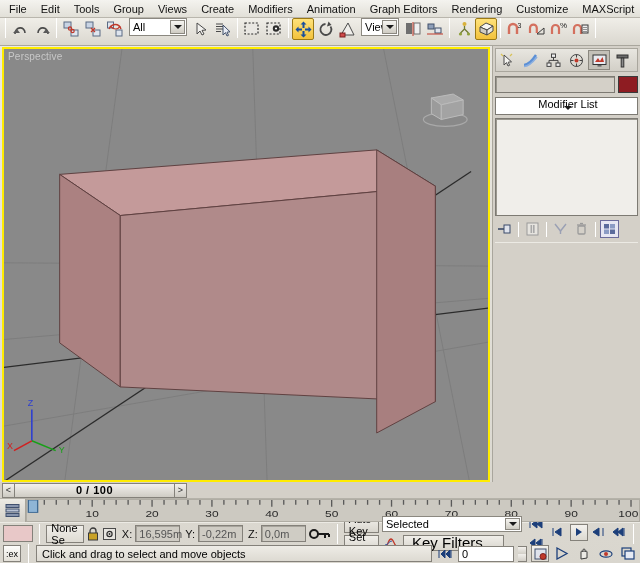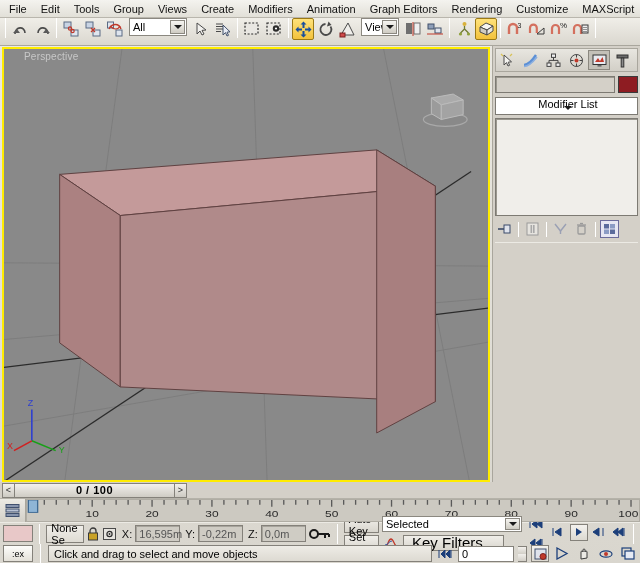--- a/index.html
+++ b/index.html
@@ -39,21 +39,21 @@
   .caret { width: 0; height: 0; border-left: 4px solid transparent;
            border-right: 4px solid transparent; border-top: 4px solid #1a1a1a; }
 
   
   .body { flex: 1 1 auto; display: flex; min-height: 0; }
 
   
   .viewwrap { flex: 1 1 auto; padding: 1px 2px 0 2px; display: flex; }
   .viewport { flex: 1 1 auto; position: relative; background: #898989;
               border: 2px solid #ffec00; overflow: hidden; }
-  .vplabel { position: absolute; left: 20px; top: 2px; color: #c8c8c8;
+  .vplabel { position: absolute; left: 4px; top: 2px; color: #c8c8c8;
              font-size: 10px; letter-spacing: .2px; }
   .vpsvg { position: absolute; inset: 0; width: 100%; height: 100%; }
 
   
   .cmdpanel { width: 148px; flex: 0 0 148px; background: #d4d0c8;
               border-left: 1px solid #a9a69d; display: flex; flex-direction: column;
               padding: 2px; }
   .cmdtabs { height: 24px; display: flex; align-items: center; gap: 1px;
              background: linear-gradient(#e8e6e0, #d2cfc7);
              border: 1px solid #a9a69d; }
@@ -126,21 +126,21 @@
                 display: flex; align-items: center; justify-content: center;
                 font-size: 15px; padding: 0 8px; text-align: center; }
   .navbtn { width: 18px; height: 17px; display: flex; align-items: center;
             justify-content: center; border: 1px solid transparent; }
   .navbtn.bdr { border: 1px solid #84817a;
                 background: linear-gradient(#f4f2ee,#dcd9d1); }
   .promptfield { flex: 1 1 auto; height: 17px; border: 1px solid #84817a;
                  background: linear-gradient(#eeece6,#dddad2);
                  display: flex; align-items: center; padding-left: 5px;
                  font-size: 11px; }
-  .maxbtn { width: 30px; height: 17px; border: 1px solid #84817a;
+  .maxbtn { width: 18px; height: 17px; border: 1px solid #84817a;
             background: linear-gradient(#fdfdfb,#e4e1d9);
             display: flex; align-items: center; justify-content: center;
             font-size: 9px; }
   .numfield { width: 56px; height: 16px; border: 1px solid #84817a;
               background: #fff; display: flex; align-items: center;
               padding-left: 3px; font-size: 11px; }
   .spin { width: 9px; height: 16px; display: flex; flex-direction: column;
           border: 1px solid #84817a; border-left: 0; }
   .spin div { flex: 1; background: linear-gradient(#f2f0ec,#d2cfc7); }
 </style>

